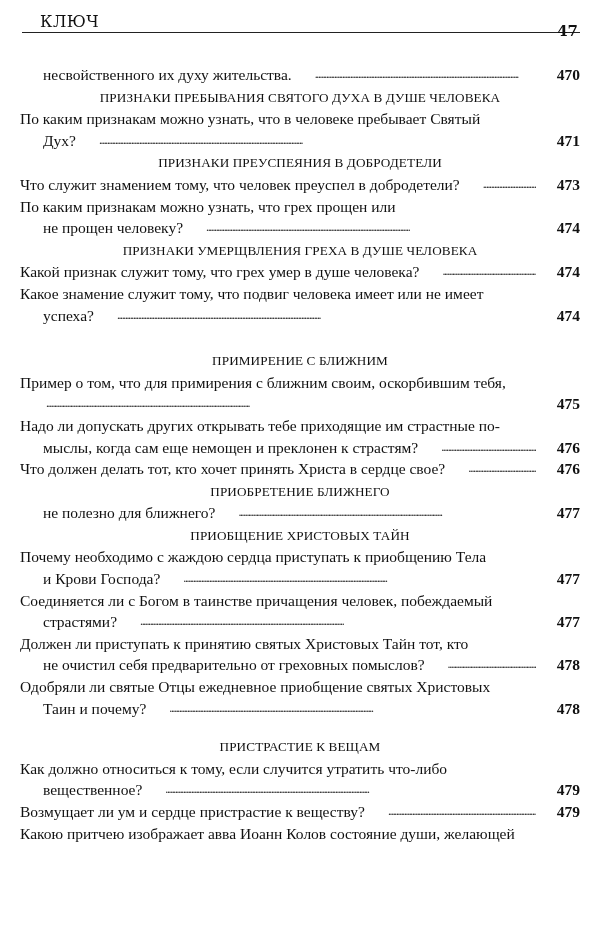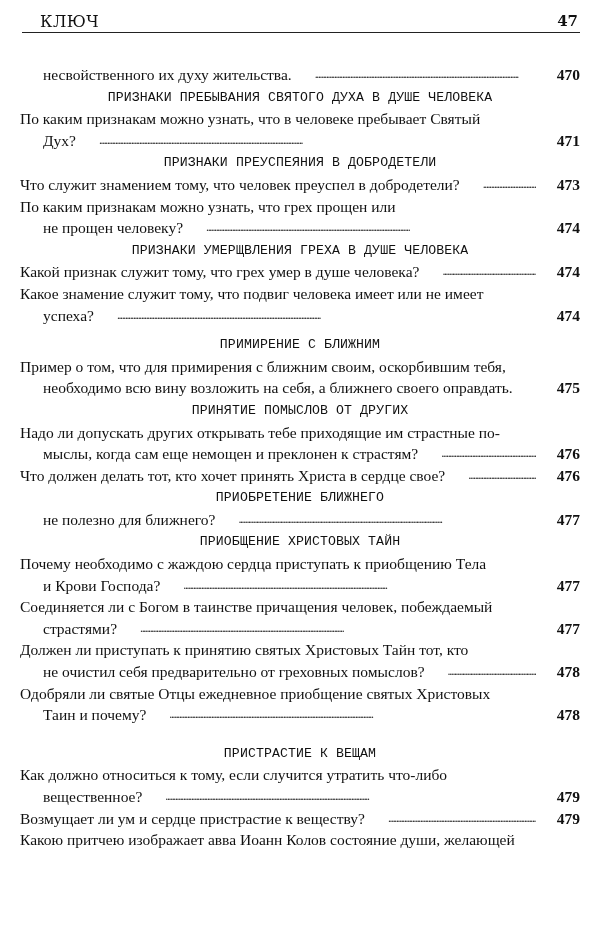--- a/index.html
+++ b/index.html
@@ -3,29 +3,29 @@
 <meta charset="utf-8">
 <style>
   html, body { margin: 0; padding: 0; background: #ffffff; }
   body { width: 600px; height: 934px; position: relative; overflow: hidden; color: #111; }
   .header {
     position: absolute; left: 22px; top: 10px; width: 558px; height: 22px;
     border-bottom: 1.5px solid #222;
     font-family: "DejaVu Serif", "Liberation Serif", serif;
   }
   .header .title { position: absolute; left: 18px; top: 2px; font-size: 16px; letter-spacing: 0.5px; }
-  .header .pnum { position: absolute; right: 2px; top: 2px; font-size: 15px; font-weight: bold; }
+  .header .pnum { position: absolute; right: 2px; top: 12px; font-size: 15px; font-weight: bold; }
   .content {
     position: absolute; left: 20px; top: 64px; width: 560px;
     font-family: "Liberation Serif", "DejaVu Serif", serif;
     font-size: 15.5px; line-height: 21.6px;
   }
   .section-title {
     text-align: center;
-    font-family: Liberation Mono, monospace;
+    font-family: Liberation Serif, serif;
     font-size: 13.2px; letter-spacing: 0.1px;
     line-height: 21.6px;
     margin-top: 1px;
   }
   .entry { position: relative; }
   .line { display: flex; white-space: nowrap; gap: 20px; }
   .line.cont { padding-left: 23px; }
   .line .txt { flex: 0 0 auto; }
   .line .dots {
     flex: 1 1 auto; overflow: hidden; margin: 0 1px;
@@ -101,33 +101,31 @@
     <div class="line">
         <span class="txt">Какое знамение служит тому, что подвиг человека имеет или не имеет</span>
       </div>
     <div class="line cont">
         <span class="txt">успеха?</span>
         <span class="dots"></span>
         <span class="page">474</span>
       </div>
   </div>
 
-  <div class="section-title" style="margin-top:8px">ПРИМИРЕНИЕ С БЛИЖНИМ</div>
+  <div class="section-title" style="margin-top:24px">ПРИМИРЕНИЕ С БЛИЖНИМ</div>
   <div class="entry">
     <div class="line">
         <span class="txt">Пример о том, что для примирения с ближним своим, оскорбившим тебя,</span>
       </div>
     <div class="line cont">
-        <span class="txt">необходимо всю вину возложить на себя, а ближнего своего оправдать.</span>
         <span class="dots"></span>
         <span class="page">475</span>
       </div>
   </div>
 
-  <div class="section-title">ПРИНЯТИЕ ПОМЫСЛОВ ОТ ДРУГИХ</div>
   <div class="entry">
     <div class="line">
         <span class="txt">Надо ли допускать других открывать тебе приходящие им страстные по-</span>
       </div>
     <div class="line cont">
         <span class="txt">мыслы, когда сам еще немощен и преклонен к страстям?</span>
         <span class="dots"></span>
         <span class="page">476</span>
       </div>
   </div>

